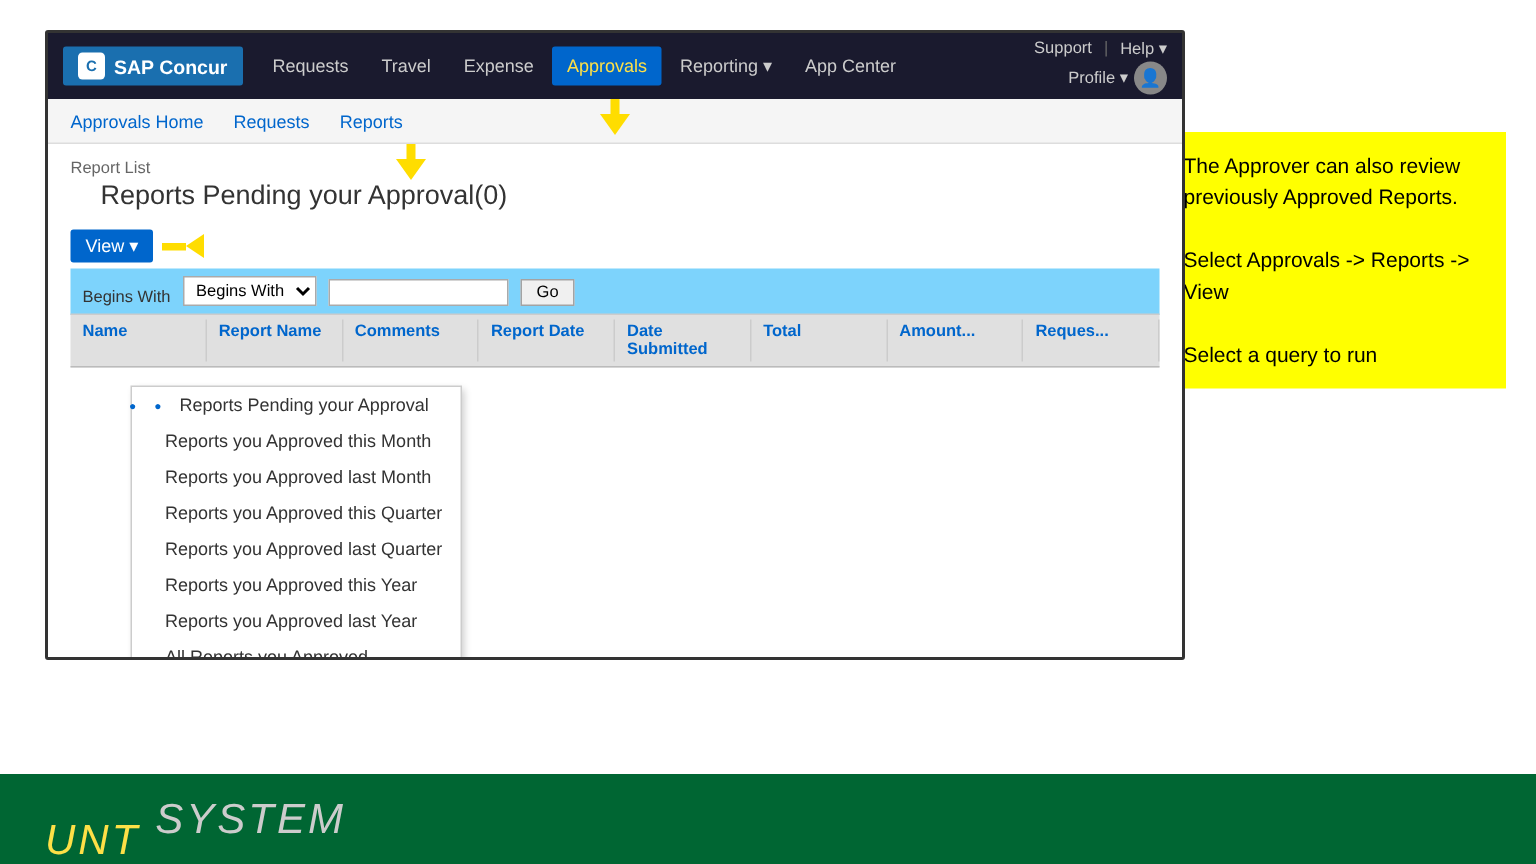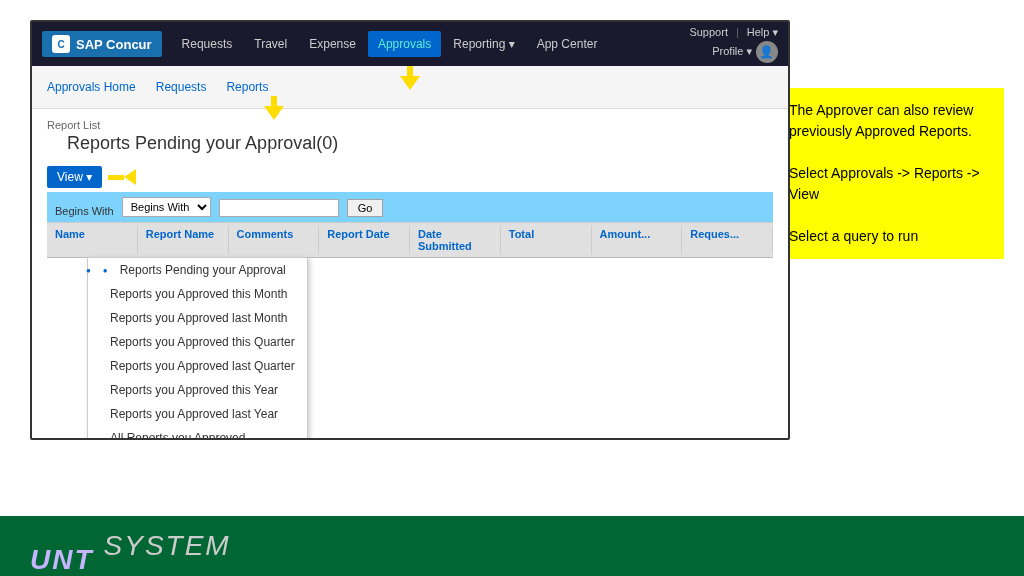--- a/index.html
+++ b/index.html
@@ -11,23 +11,23 @@
       bottom: 0;
       left: 0;
       width: 100%;
       height: 60px;
       background: #006633;
       display: flex;
       align-items: center;
       padding: 0 30px;
     }
     .bottom-bar-unt {
-      color: #c4b5fd;
+      color: #fde047;
       font-size: 28px;
-      font-weight: 700;
+      font-weight: 400;
       letter-spacing: 2px;
       font-style: italic;
       margin-top: 27px;
     }
     .bottom-bar-system {
       color: #cccccc;
       font-size: 28px;
       font-weight: 300;
       letter-spacing: 2px;
       margin-left: 10px;
@@ -90,21 +90,21 @@
     .nav-item {
       color: #cccccc;
       font-size: 12px;
       padding: 6px 10px;
       cursor: pointer;
       border-radius: 2px;
       white-space: nowrap;
     }
     .nav-item.active {
       background: #0066cc;
-      color: #5eead4;
+      color: #fde047;
     }
     .nav-item.reporting {
       display: flex;
       align-items: center;
       gap: 3px;
     }
     .top-right-nav {
       display: flex;
       align-items: center;
       gap: 8px;
@@ -126,21 +126,21 @@
       display: flex;
       align-items: center;
       justify-content: center;
       color: white;
       font-size: 12px;
     }
 
     
     .second-nav {
       background: #f5f5f5;
-      height: 43px;
+      height: 30px;
       display: flex;
       align-items: center;
       padding: 0 15px;
       border-bottom: 1px solid #dddddd;
       gap: 20px;
       position: relative;
     }
     .second-nav-item {
       color: #0066cc;
       font-size: 12px;

